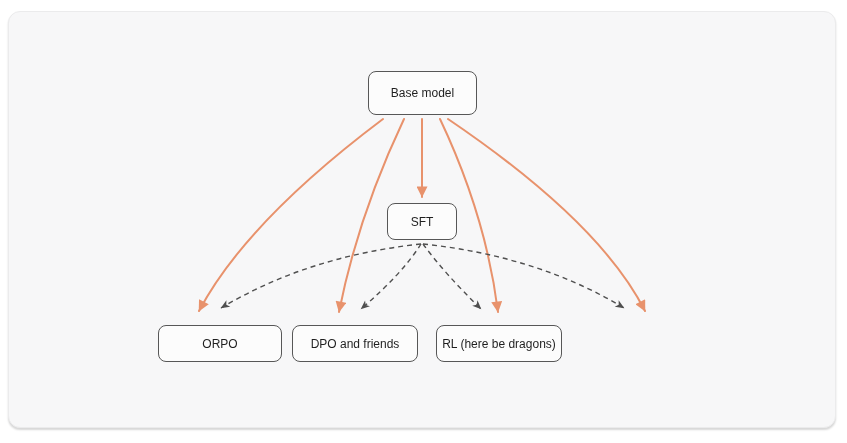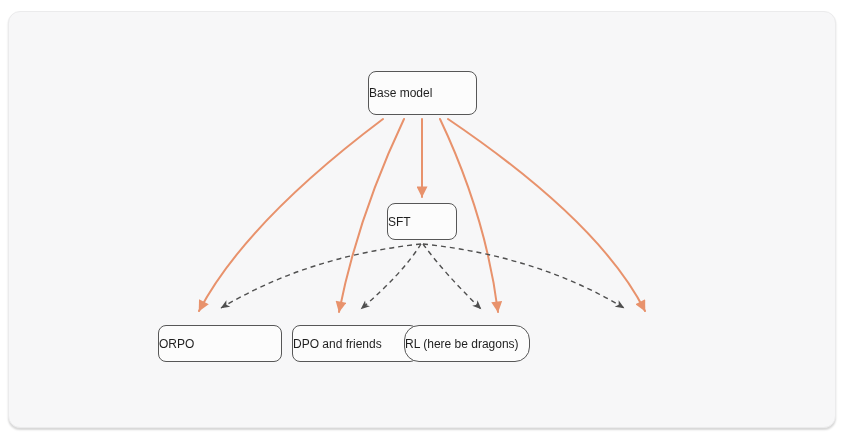--- a/index.html
+++ b/index.html
@@ -36,29 +36,30 @@
     pointer-events: none;
   }
   .node {
     position: absolute;
     box-sizing: border-box;
     background: #fcfcfc;
     border: 1.7px solid #575757;
     border-radius: 8px;
     display: flex;
     align-items: center;
+    justify-content: center;
     font-size: 12px;
     color: #1f1f1f;
     white-space: nowrap;
   }
   .node-base { left: 368px; top: 71px;  width: 109px; height: 44px; }
   .node-sft  { left: 387px; top: 203px; width: 70px;  height: 37px; }
   .node-orpo { left: 158px; top: 325px; width: 124px; height: 37px; }
   .node-dpo  { left: 292px; top: 325px; width: 126px; height: 37px; }
-  .node-rl   { left: 404px; top: 325px; width: 126px; height: 37px; border-radius: 15px; }
+  .node-rl   { left: 436px; top: 325px; width: 126px; height: 37px; }
   .node-kto  { left: 562px; top: 325px; width: 120px; height: 37px; }
 </style>
 </head>
 <body>
 
 <div class="page">
 
   <div class="panel"></div>
 
   <svg class="edges" viewBox="0 0 847 443" xmlns="http://www.w3.org/2000/svg">

